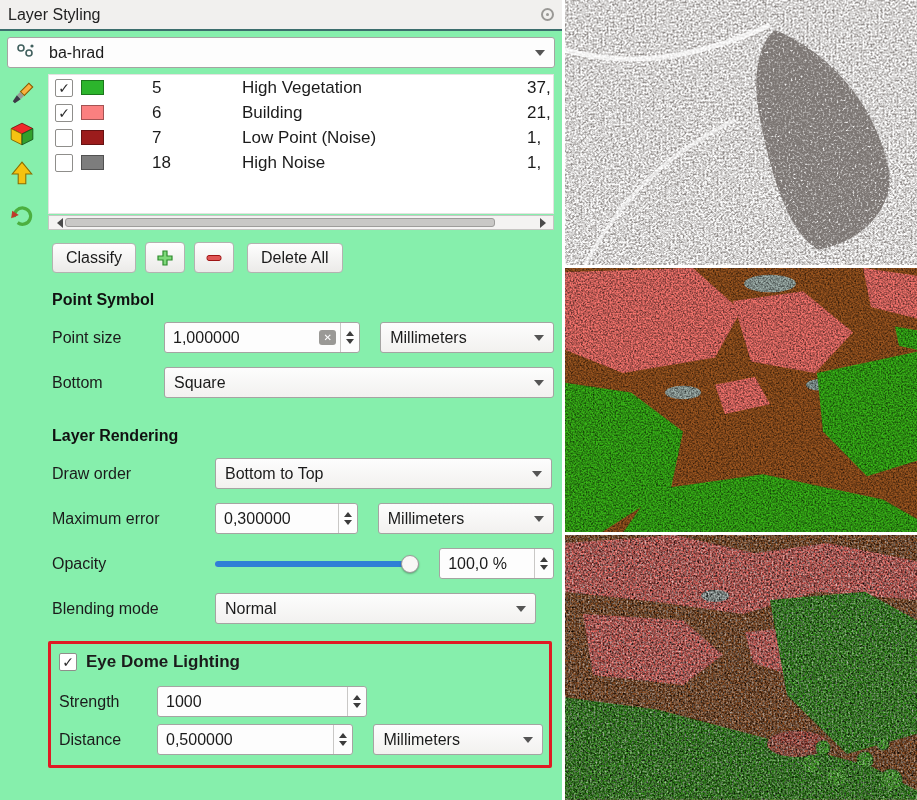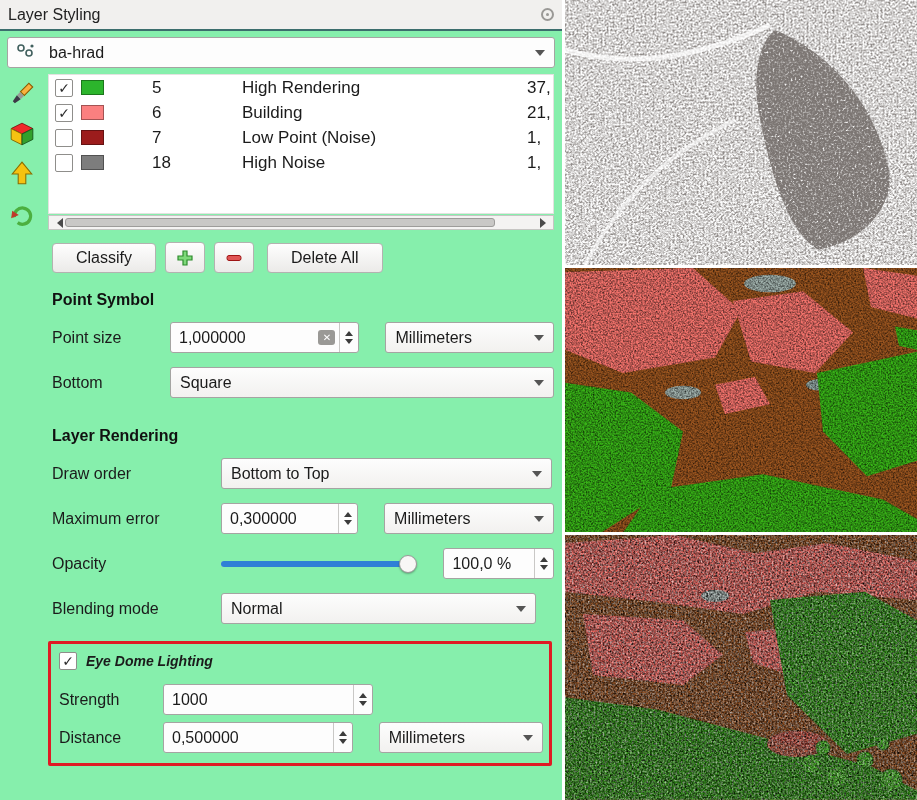--- a/index.html
+++ b/index.html
@@ -56,28 +56,28 @@
     display:flex; align-items:center; padding:0 2px; gap:2px;
   }
   .arrL { width:0; height:0; border:5px solid transparent; border-right:6px solid #4a4a4a; margin-left:1px; }
   .arrR { width:0; height:0; border:5px solid transparent; border-left:6px solid #4a4a4a; margin-left:auto; }
   .thumb { width:86%; height:9px; background:#c9c8c6; border:1px solid #9d9c9a; border-radius:3px; }
 
   
   .btnrow { display:flex; align-items:center; gap:9px; margin:12px 0 4px 4px; }
   .btn {
     background:linear-gradient(#fefefe,#ebeae8); border:1px solid #b3b2b0; border-radius:4px;
-    padding:5px 23px; font-size:16px; color:#1b1b1b; cursor:pointer;
+    padding:5px 13px; font-size:16px; color:#1b1b1b; cursor:pointer;
   }
   .iconbtn { width:40px; height:31px; display:flex; align-items:center; justify-content:center; padding:0; }
   .btn-deleteall { margin-left:4px; }
 
   h3.sect { font-size:16px; font-weight:bold; margin:14px 0 6px 4px; color:#111; }
 
-  .frow { display:flex; align-items:center; margin:7px 0 7px 4px; gap:26px; }
+  .frow { display:flex; align-items:center; margin:7px 0 7px 4px; gap:20px; }
   .flabel { flex:none; font-size:16px; }
   .w-ps { width:92px; }
   .w-lr { width:143px; }
   .w-edl { width:78px; }
 
   .combo {
     height:31px; background:linear-gradient(#fdfdfd,#f2f1ef); border:1px solid #a5a4a2; border-radius:3px;
     display:flex; align-items:center; padding:0 9px; gap:8px; cursor:pointer;
   }
   .combo .caret { margin-left:auto; }
@@ -101,21 +101,21 @@
   .fill { position:absolute; left:0; top:50%; margin-top:-3px; height:6px; width:96%; background:#2f7fd6; border-radius:3px; }
   .knob {
     position:absolute; right:0; top:50%; transform:translateY(-50%);
     width:18px; height:18px; border-radius:50%; background:#f8f7f6; border:1px solid #9a9a98;
     box-shadow:0 1px 2px rgba(0,0,0,.3);
   }
 
   
   .edlbox { border:3px solid #e01b24; border-radius:2px; margin:10px 2px 0 0; padding:8px 6px 10px 4px; }
   .edlhead { display:flex; align-items:center; gap:9px; margin-left:4px; }
-  .edlhead .lbl { font-weight:bold; font-size:14px;font-style:italic; }
+  .edlhead .lbl { font-weight:bold; font-size:17px; }
 
   
   .previews { width:352px; height:800px; display:flex; flex-direction:column; background:#fff; }
   .pv { flex:1; min-height:0; }
   .pv + .pv { margin-top:3px; }
   .pv svg { display:block; width:100%; height:100%; }
 </style>
 </head>
 <body>
 
@@ -172,21 +172,21 @@
         </span>
       </div>
 
       <div class="content">
 
         <div class="ctable">
           <div class="trow">
             <span class="check">✓</span>
             <span class="swatch" style="background-color: rgb(44, 181, 44);"></span>
             <span class="cval">5</span>
-            <span class="clabel">High Rendering</span>
+            <span class="clabel">High Vegetation</span>
             <span class="ccount">37,</span>
           </div>
           <div class="trow">
             <span class="check">✓</span>
             <span class="swatch" style="background-color: rgb(251, 128, 128);"></span>
             <span class="cval">6</span>
             <span class="clabel">Building</span>
             <span class="ccount">21,</span>
           </div>
           <div class="trow">

